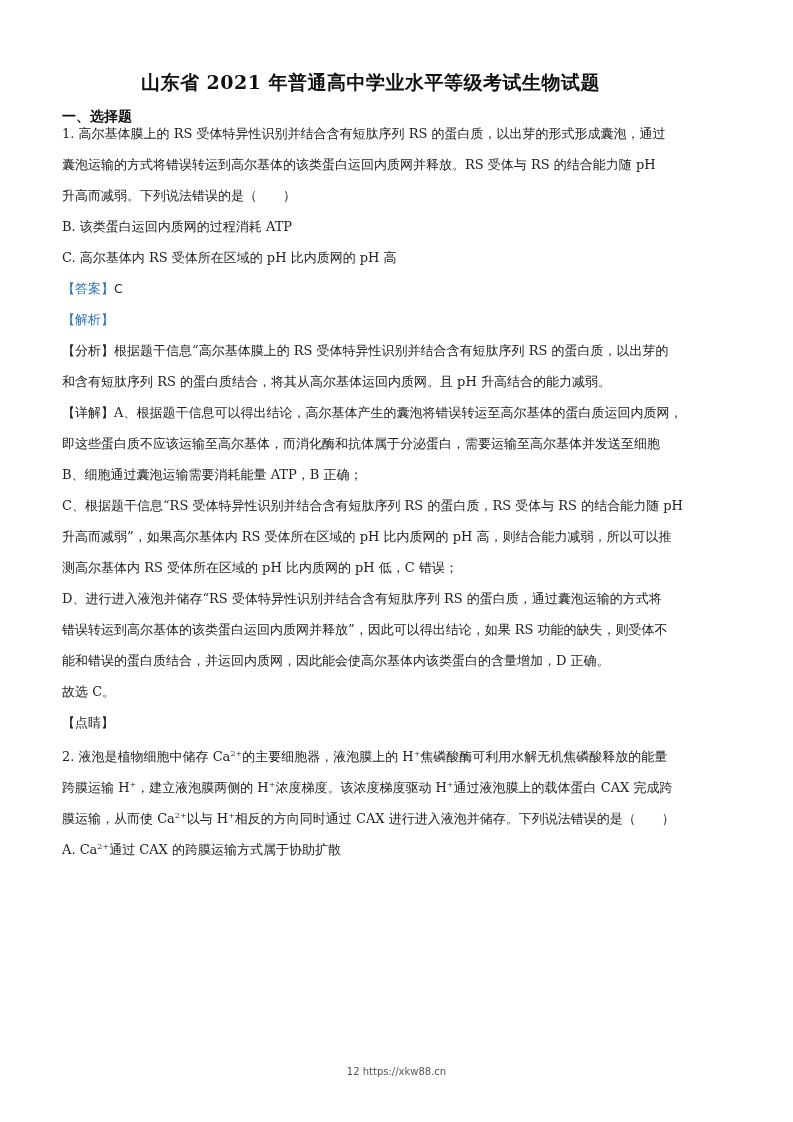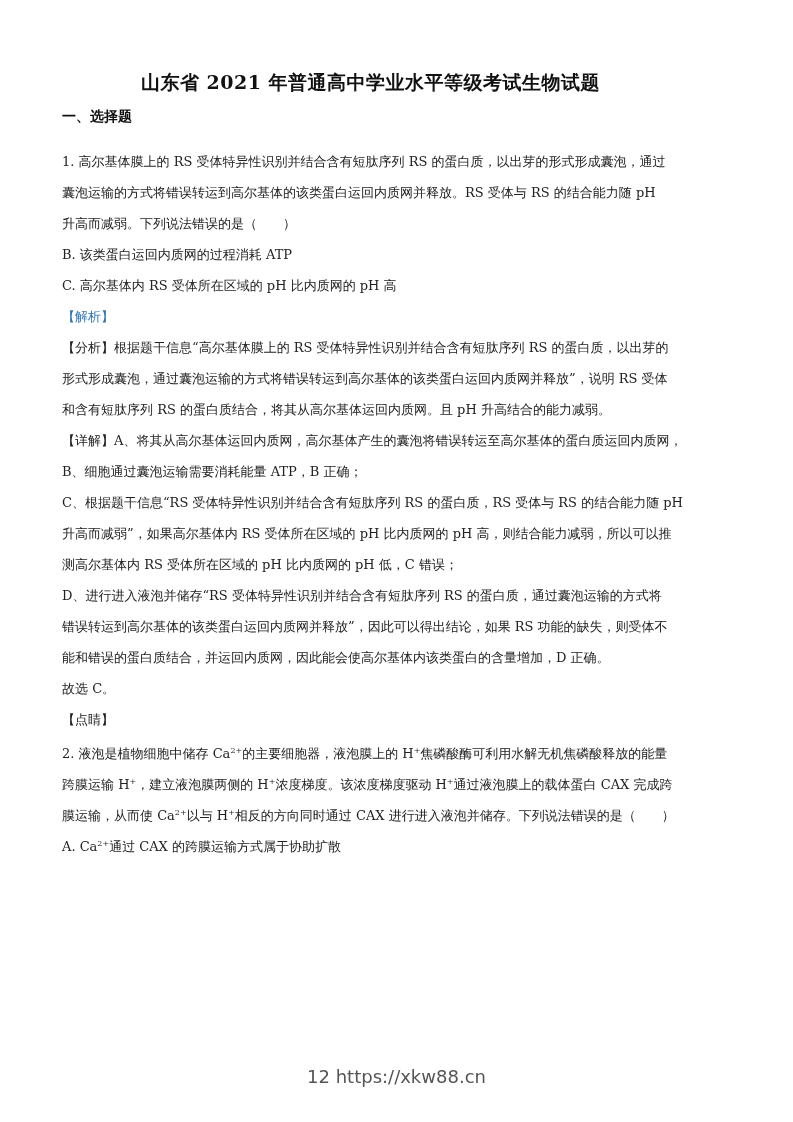--- a/index.html
+++ b/index.html
@@ -1,49 +1,52 @@
 <!DOCTYPE html>
 <html><head>
   <meta charset="utf-8">
   <style>
     html, body { margin: 0; padding: 0; background: #ffffff; }
     body { width: 793px; height: 1122px; position: relative; overflow: hidden;
            font-family: "DejaVu Serif", "Liberation Serif", serif; color: #222; }
     .title { position: absolute; top: 70px; left: 0; width: 741px; text-align: center;
              font-size: 19px; font-weight: bold; letter-spacing: 0.5px; color: #111; }
     .section { position: absolute; left: 62px; top: 108px; font-size: 14px; font-weight: bold; color: #111; }
-    .content { position: absolute; left: 62px; top: 152px; width: 680px; font-size: 13px; }
+    .content { position: absolute; left: 62px; top: 124px; width: 680px; font-size: 13px; }
     .line { height: 31px; line-height: 20px; white-space: nowrap; }
     .tag-blue { color: #2e75b6; }
     .sans { font-family: "DejaVu Sans", "Liberation Sans", sans-serif; font-size: 12.5px; }
     .footer { position: absolute; top: 1066px; left: 0; width: 793px; text-align: center;
-              font-family: "DejaVu Sans", "Liberation Sans", sans-serif; font-size: 18px; color: #555; }
+              font-family: "DejaVu Sans", "Liberation Sans", sans-serif; font-size: 10px; color: #555; }
     sup { font-size: 8px; }
   </style>
 </head>
 <body>
 
 <div class="title">山东省 2021 年普通高中学业水平等级考试生物试题</div>
 <div class="section">一、选择题</div>
 
 <div class="content">
   <div class="line">1. 高尔基体膜上的 RS 受体特异性识别并结合含有短肽序列 RS 的蛋白质，以出芽的形式形成囊泡，通过</div>
   <div class="line">囊泡运输的方式将错误转运到高尔基体的该类蛋白运回内质网并释放。RS 受体与 RS 的结合能力随 pH</div>
   <div class="line">升高而减弱。下列说法错误的是（　　）</div>
   <div class="line">B. 该类蛋白运回内质网的过程消耗 ATP</div>
   <div class="line">C. 高尔基体内 RS 受体所在区域的 pH 比内质网的 pH 高</div>
+  <div class="line">
+    <span class="tag-blue">【答案】</span><span class="sans">C</span>
+  </div>
   <div class="line tag-blue">【解析】</div>
   <div class="line">
     <span>【分析】</span><span>根据题干信息“高尔基体膜上的 RS 受体特异性识别并结合含有短肽序列 RS 的蛋白质，以出芽的</span>
   </div>
-  <div class="line">形式形成囊泡，通过囊泡运输的方式将错误转运到高尔基体的该类蛋白运回内质网并释放”，说明 RS 受体</div>
   <div class="line">和含有短肽序列 RS 的蛋白质结合，将其从高尔基体运回内质网。且 pH 升高结合的能力减弱。</div>
   <div class="line">
-    <span>【详解】</span><span>A、将其从高尔基体运回内质网，高尔基体产生的囊泡将错误转运至高尔基体的蛋白质运回内质网，</span>
+    <span>【详解】</span><span>A、根据题干信息可以得出结论，高尔基体产生的囊泡将错误转运至高尔基体的蛋白质运回内质网，</span>
   </div>
+  <div class="line">即这些蛋白质不应该运输至高尔基体，而消化酶和抗体属于分泌蛋白，需要运输至高尔基体并发送至细胞</div>
   <div class="line">B、细胞通过囊泡运输需要消耗能量 ATP，B 正确；</div>
   <div class="line">C、根据题干信息“RS 受体特异性识别并结合含有短肽序列 RS 的蛋白质，RS 受体与 RS 的结合能力随 pH</div>
   <div class="line">升高而减弱”，如果高尔基体内 RS 受体所在区域的 pH 比内质网的 pH 高，则结合能力减弱，所以可以推</div>
   <div class="line">测高尔基体内 RS 受体所在区域的 pH 比内质网的 pH 低，C 错误；</div>
   <div class="line">D、进行进入液泡并储存“RS 受体特异性识别并结合含有短肽序列 RS 的蛋白质，通过囊泡运输的方式将</div>
   <div class="line">错误转运到高尔基体的该类蛋白运回内质网并释放”，因此可以得出结论，如果 RS 功能的缺失，则受体不</div>
   <div class="line">能和错误的蛋白质结合，并运回内质网，因此能会使高尔基体内该类蛋白的含量增加，D 正确。</div>
   <div class="line">故选 C。</div>
   <div class="line">【点睛】</div>
 

